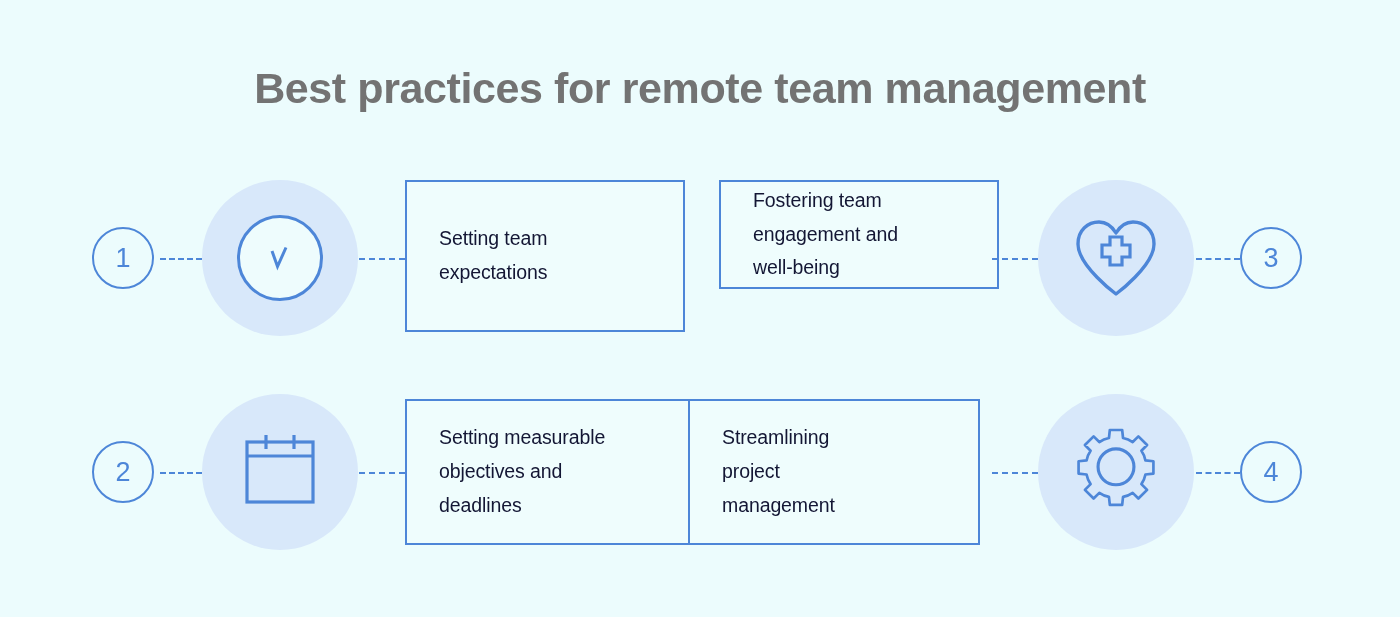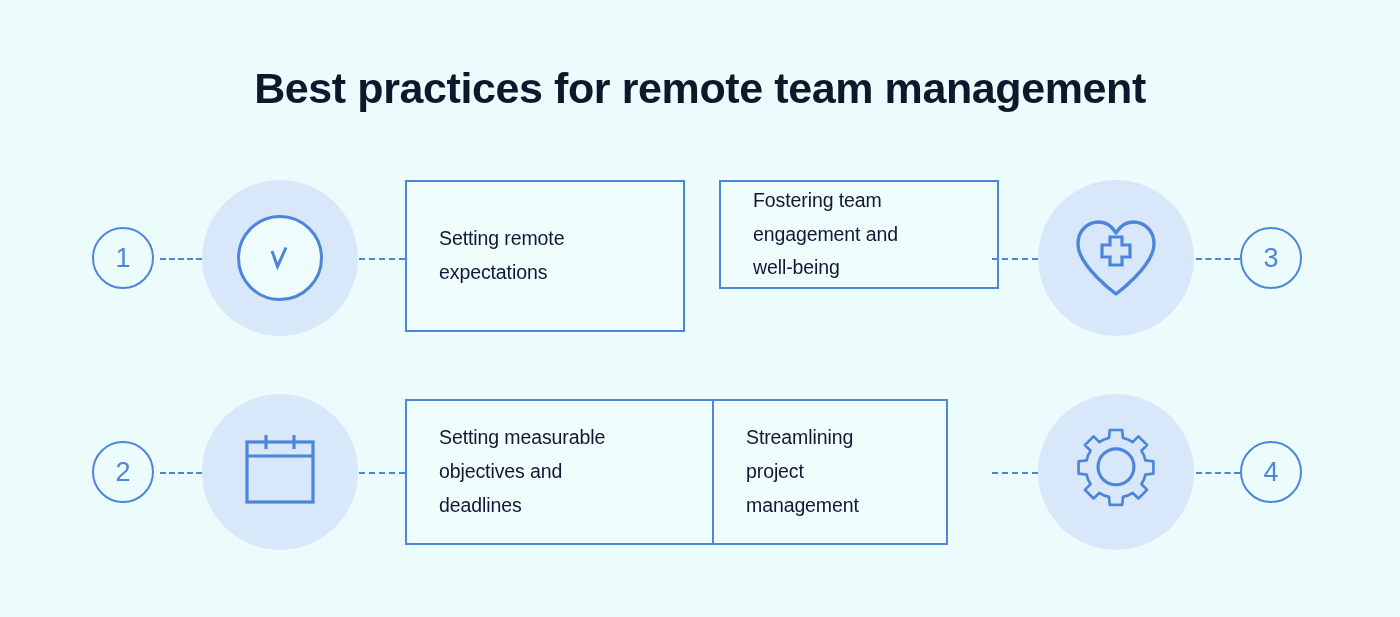--- a/index.html
+++ b/index.html
@@ -24,21 +24,21 @@
   
   #page-title {
     position: absolute;
     left: 0;
     top: 64px;
     width: 1400px;
     text-align: center;
     font-size: 43px;
     font-weight: 700;
     letter-spacing: -0.4px;
-    color: #0f172a;
+    color: #737373;
     line-height: 1.15;
     white-space: nowrap;
   }
 
   
   .abs { position: absolute; }
 
   
   .num-badge {
     width: 62px;
@@ -126,21 +126,21 @@
     <div class="icon-inner-circle">
       <svg width="46" height="46" viewBox="0 0 46 46" aria-hidden="true">
         <path d="M15 16 L20.5 31.5 L29 12.5" fill="none" stroke="#4d86d8" stroke-width="3" stroke-linecap="butt" stroke-linejoin="miter"></path>
       </svg>
     </div>
   </div>
 
   <div class="abs dash-h" style="left:359px; top:258px; width:46px;"></div>
 
   <div class="abs text-box" style="left:405px; top:180px; width:280px; height:152px;">
-    <div class="box-label">Setting remote
+    <div class="box-label">Setting team
 expectations</div>
   </div>
 
   <div class="abs text-box" style="left:712px; top:180px; width:280px; height:109px;margin-left:7px;">
     <div class="box-label">Fostering team
 engagement and
 well-being</div>
   </div>
 
   <div class="abs dash-h" style="left:992px; top:258px; width:46px;"></div>
@@ -184,21 +184,21 @@
   </div>
 
   <div class="abs dash-h" style="left:359px; top:472px; width:46px;"></div>
 
   <div class="abs text-box" style="left:405px; top:399px; width:320px; height:146px;">
     <div class="box-label">Setting measurable
 objectives and
 deadlines</div>
   </div>
 
-  <div class="abs text-box" style="left:712px; top:399px; width:236px; height:146px;">
+  <div class="abs text-box" style="left:688px; top:399px; width:292px; height:146px;">
     <div class="box-label">Streamlining
 project
 management</div>
   </div>
 
   <div class="abs dash-h" style="left:992px; top:472px; width:46px;"></div>
 
   <div class="abs icon-halo" style="left:1038px; top:394px;">
     <div class="icon-plain">
       <svg width="96" height="96" viewBox="0 0 100 100" aria-hidden="true">

